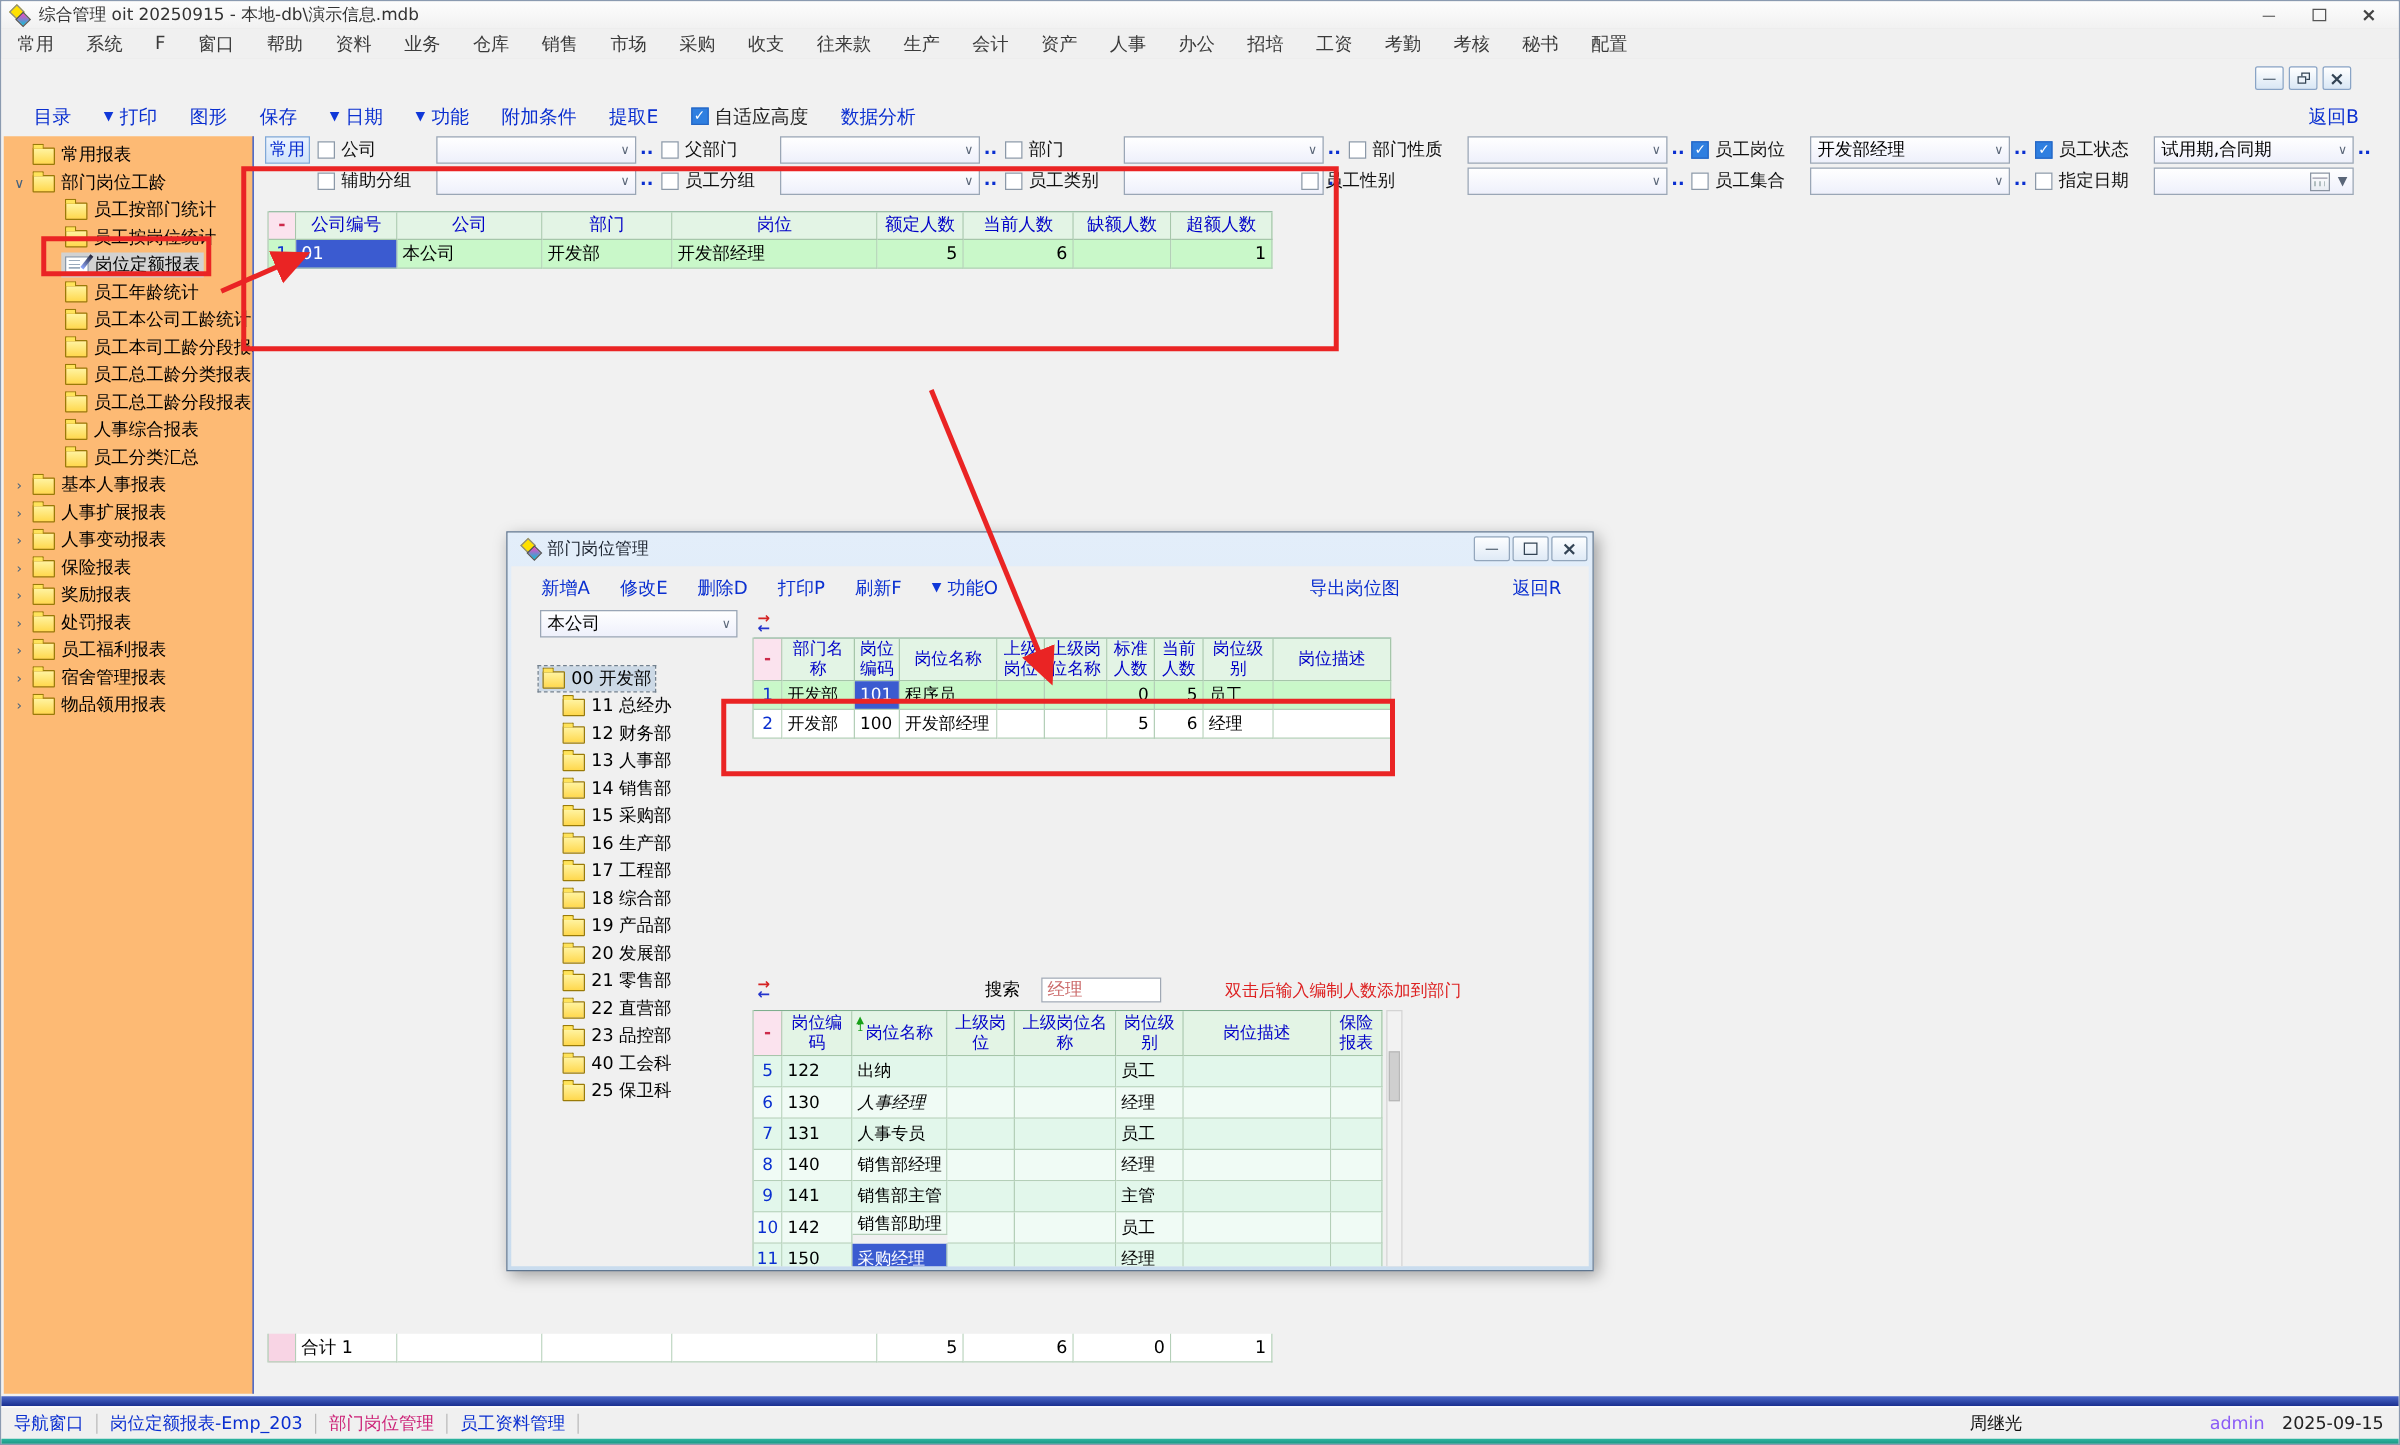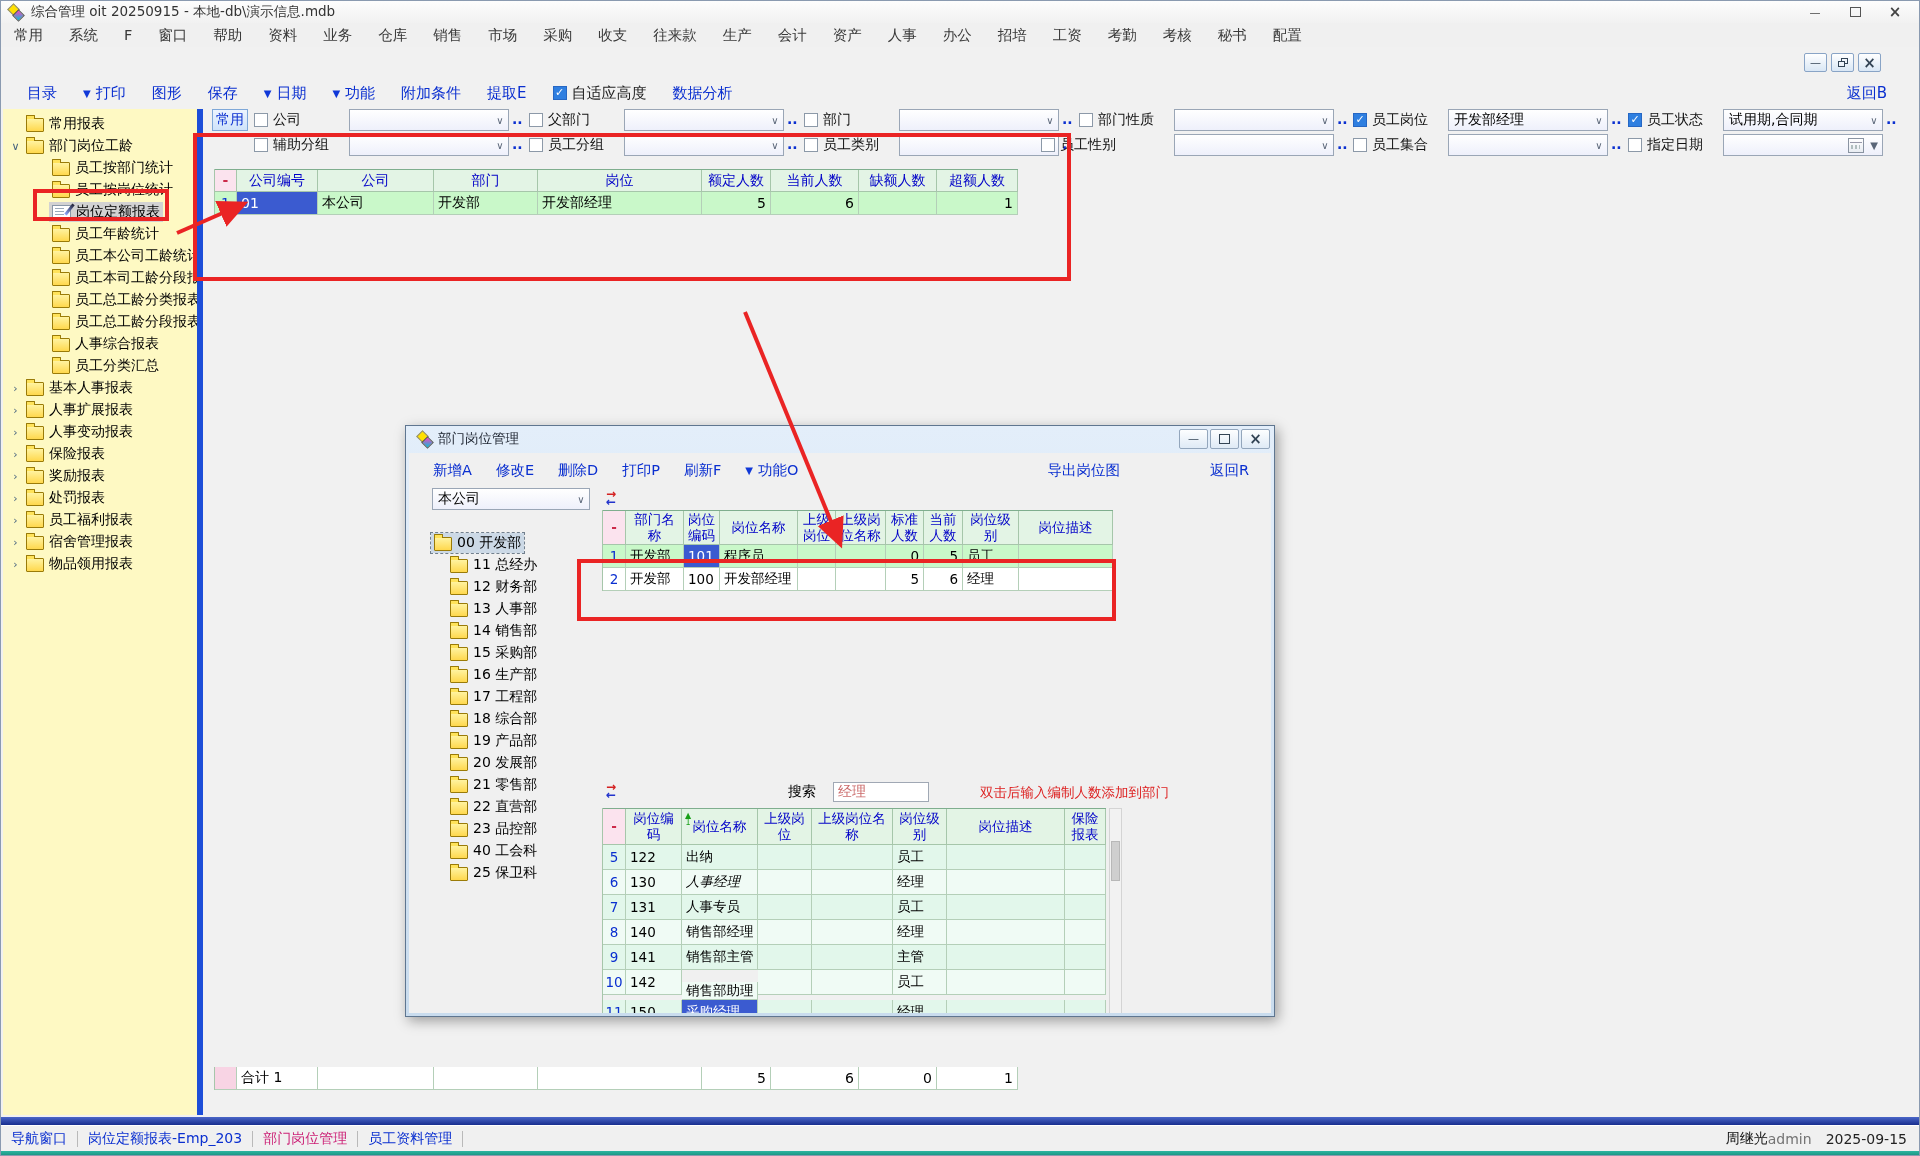--- a/index.html
+++ b/index.html
@@ -31,22 +31,22 @@
   .ico-rest{position:relative;width:10px;height:9px}
   .ico-rest::before{content:"";position:absolute;right:0;top:0;width:5px;height:4px;border:1px solid #345}
   .ico-rest::after{content:"";position:absolute;left:0;bottom:0;width:5px;height:4px;border:1px solid #345;background:#eef4fb}
   .rw-toolbar{position:absolute;left:0;top:30px;width:100%;height:32px;display:flex;align-items:center;
     font-size:15px;color:#0a2fd0}
   .tb-item{display:inline-flex;align-items:center;gap:5px;margin-left:26px;white-space:nowrap}
   .arr-down{color:#1038d8;font-size:10px}
   .tb-dark{color:#222}
   .tb-back{margin-left:auto;margin-right:34px;color:#0a2fd0}
   
-  .tree-panel{position:absolute;left:2px;top:62px;width:200px;bottom:2px;background:#fef9c3;
-    border-right:6px solid #1d4ed8;font-size:14px;overflow:hidden;padding-top:4px;box-sizing:border-box}
+  .tree-panel{position:absolute;left:2px;top:62px;width:200px;bottom:2px;background:#fdba74;
+    border-right:1px solid #1d4ed8;font-size:14px;overflow:hidden;padding-top:4px;box-sizing:border-box}
   .tree-row{height:22px;display:flex;align-items:center;white-space:nowrap}
   .tree-row.lvl0{padding-left:5px}
   .tree-row.lvl1{padding-left:31px}
   .tw-arrow{width:15px;color:#44617e;font-size:11px;flex:none;text-align:center}
   .hl{display:inline-flex;align-items:center;gap:5px;padding:1px 3px}
   .tree-row.sel .hl{background:#d2d2d2}
   .folder{position:relative;width:16px;height:12px;background:linear-gradient(#fff3a0,#ffd84d);
     border:1px solid #9a7b08;border-radius:1px;flex:none;margin-top:2px}
   .folder::before{content:"";position:absolute;left:-1px;top:-4px;width:7px;height:3px;background:#ffe35a;
     border:1px solid #9a7b08;border-bottom:none;border-radius:1px 1px 0 0}
@@ -115,21 +115,21 @@
   .vthumb{position:absolute;left:1px;right:1px;top:32px;height:38px;background:#cfcfcf;border:1px solid #b8b8b8}
   
   .hdash{position:absolute;left:170px;top:1098px;width:28px;height:5px;background:#a9a9a9;border-radius:2px}
   .blue-band{position:absolute;left:0;top:1116px;width:100%;height:8px;background:linear-gradient(#4a66c8,#182e8e)}
   .statusbar{position:absolute;left:0;top:1124px;width:100%;height:26px;background:#f0f0f0;border-top:1px solid #fff;
     display:flex;align-items:center;font-size:14px}
   .sb-item{color:#0a2fd0;padding:0 10px;white-space:nowrap}
   .sb-item.act{color:#cc2277}
   .sb-sep{width:1px;height:16px;background:#b9b9b9;flex:none}
   .sb-user{margin-left:auto;color:#111;white-space:nowrap}
-  .sb-login{color:#737373;white-space:nowrap}
+  .sb-login{margin-left:150px;color:#8b5cf6;white-space:nowrap}
   .sb-date{margin-left:14px;margin-right:12px;color:#222;white-space:nowrap}
   .teal-strip{position:absolute;left:0;top:1150px;width:100%;height:6px;background:linear-gradient(#2cb6a0,#158878)}
   
   #anno{position:absolute;left:0;top:0;z-index:60;pointer-events:none}
   #anno .ln,#anno rect{fill:none;stroke:#ea2424;stroke-width:4}
 </style>
 </head>
 <body>
 
 <div id="screen">
@@ -833,21 +833,21 @@
               <div class="g-cell" style="width: 76px; height: 25px;">销售部主管</div>
               <div class="g-cell" style="width: 54px; height: 25px;"></div>
               <div class="g-cell" style="width: 81px; height: 25px;"></div>
               <div class="g-cell" style="width: 54px; height: 25px;">主管</div>
               <div class="g-cell" style="width: 118px; height: 25px;"></div>
               <div class="g-cell" style="width: 41px; height: 25px;"></div>
             </div>
             <div class="g-row low-b">
               <div class="g-cell numc" style="width: 23px; height: 25px;">10</div>
               <div class="g-cell" style="width: 56px; height: 25px;">142</div>
-              <div class="g-cell" style="width: 76px; height: 18px; margin-top: 12px;">销售部助理</div>
+              <div class="g-cell" style="width: 76px; height: 18px;">销售部助理</div>
               <div class="g-cell" style="width: 54px; height: 25px;"></div>
               <div class="g-cell" style="width: 81px; height: 25px;"></div>
               <div class="g-cell" style="width: 54px; height: 25px;">员工</div>
               <div class="g-cell" style="width: 118px; height: 25px;"></div>
               <div class="g-cell" style="width: 41px; height: 25px;"></div>
             </div>
             <div class="g-row low-a">
               <div class="g-cell numc" style="width: 23px; height: 25px;">11</div>
               <div class="g-cell" style="width: 56px; height: 25px;">150</div>
               <div class="g-cell cell-sel" style="width: 76px; height: 25px;">采购经理</div>

